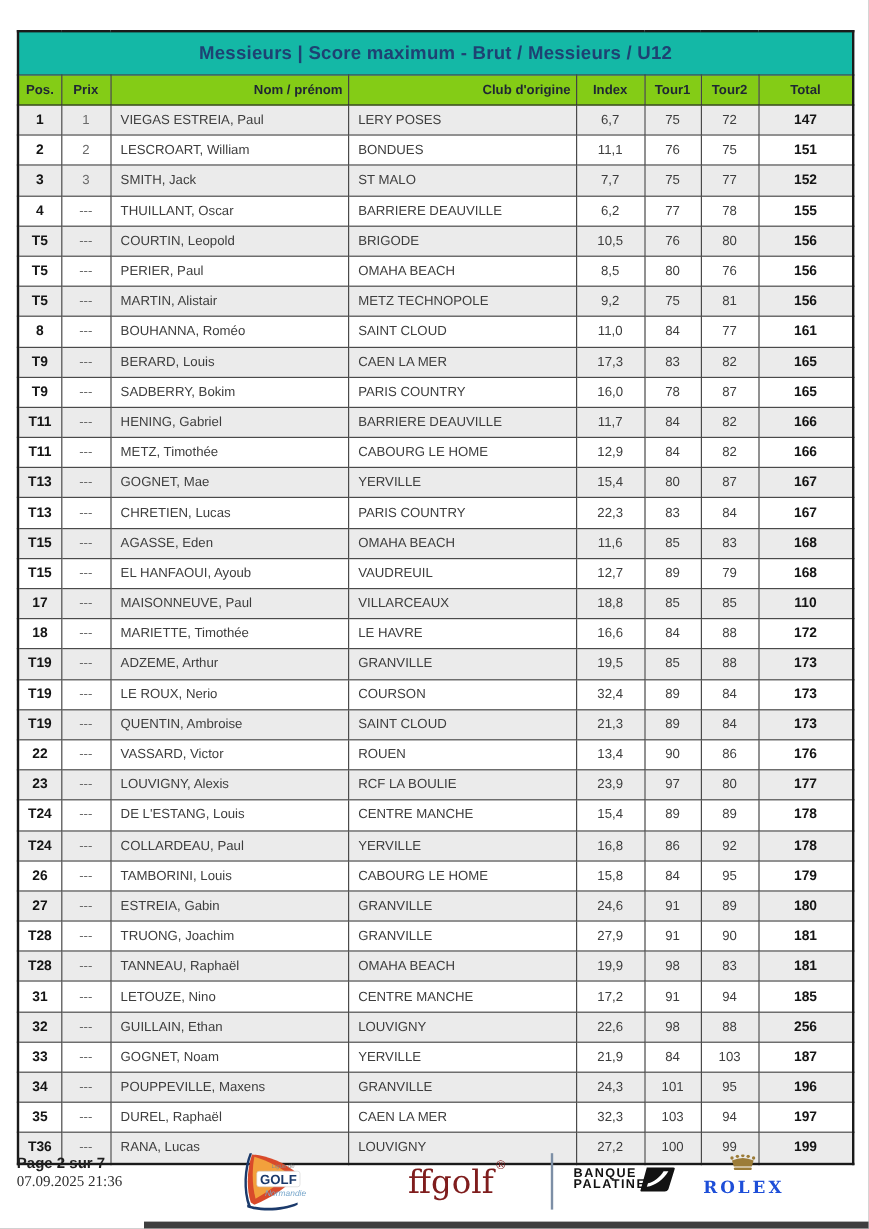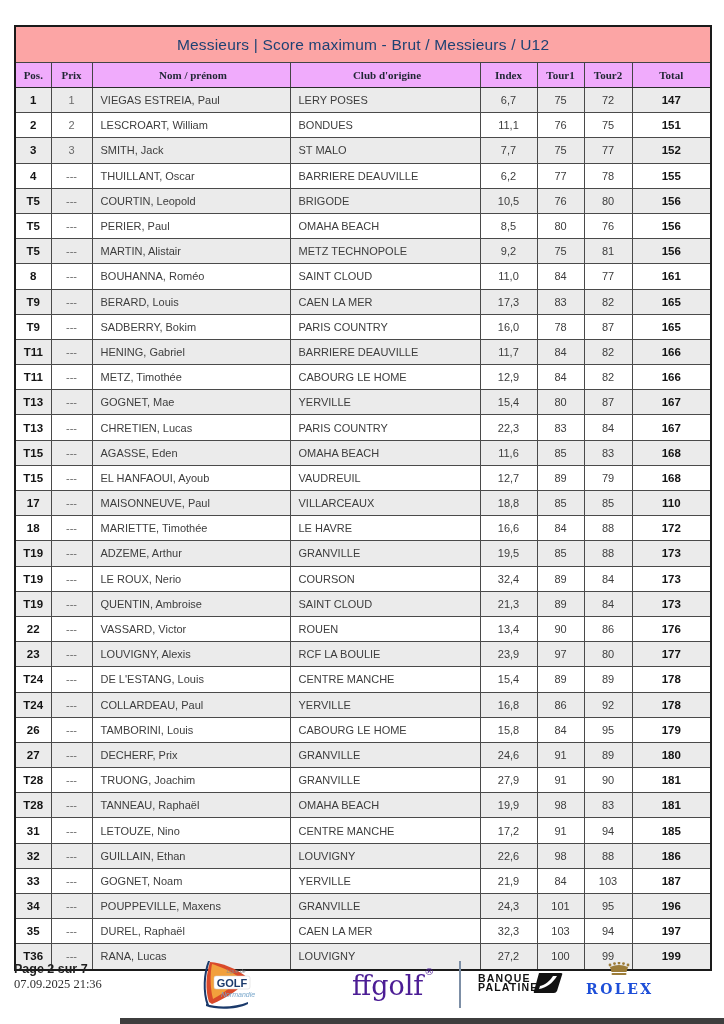--- a/index.html
+++ b/index.html
@@ -16,50 +16,49 @@
   }
   table.results col.c0{width:36px}
   table.results col.c1{width:41px}
   table.results col.c2{width:198px}
   table.results col.c3{width:190px}
   table.results col.c4{width:57px}
   table.results col.c5{width:47px}
   table.results col.c6{width:48px}
   table.results col.c7{width:79px}
   .title-cell{
-    background:#fca5a5;border-bottom:1px solid #444;
+    background:#14b8a6;border-bottom:1px solid #444;
     text-align:center;height:33px;
-    color:#1e4273;font-size:15.5px;font-weight:normal;letter-spacing:.2px;
+    color:#1e4273;font-size:15.5px;font-weight:bold;letter-spacing:.2px;
   }
   th.colhead{
-    background:#f0abfc;border:1px solid #444;border-bottom:1.5px solid #2a2a2a;
+    background:#84cc16;border:1px solid #444;border-bottom:1.5px solid #2a2a2a;
     height:24px;font-size:11px;color:#1f2633;font-weight:bold;
     padding:0 4px;
-    font-family:Liberation Serif, serif;
-  }
-  th.colhead.left{text-align:center;padding-left:8px;}
+  }
+  th.colhead.left{text-align:right;padding-left:8px;}
   td{
     border:1px solid #4a4a4a;height:24.2px;font-size:11px;color:#3d3d3d;
     padding:0 4px;white-space:nowrap;overflow:hidden;
   }
   tbody tr:nth-child(odd){background:#ebebeb;}
   tbody tr:nth-child(even){background:#ffffff;}
   td.col-0{text-align:center;font-weight:bold;color:#141414;font-size:11.5px;}
   td.col-1{text-align:center;color:#6a6a6a;}
   td.col-2,td.col-3{text-align:left;padding-left:8px;}
   td.col-4,td.col-5,td.col-6{text-align:center;}
   td.col-7{text-align:center;font-weight:bold;color:#141414;font-size:11.5px;}
   
   .page-info{position:absolute;left:14px;top:962px;line-height:15px;}
   .page-info .pg{font-weight:bold;font-size:12.5px;color:#1f1f1f;}
   .page-info .ts{font-size:12.5px;color:#2e2e2e;font-family:Liberation Serif, serif;}
   .logo-golfnorm{position:absolute;left:196px;top:960px;text-decoration:underline;}
   .logo-ffgolf{
-    position:absolute;left:352px;top:966px;
-    font-family:"DejaVu Serif", serif;font-size:27px;color:#4c1d95;
+    position:absolute;left:340px;top:966px;
+    font-family:"DejaVu Serif", serif;font-size:27px;color:#7f1d1d;
   }
   .logo-ffgolf sup{font-size:10px;vertical-align:20px;margin-left:1px;}
   .footer-divider{position:absolute;left:459px;top:961px;width:2px;height:47px;background:#7d8fa6;}
   .logo-palatine{position:absolute;left:478px;top:970px;display:flex;align-items:center;}
   .logo-palatine .txt{
     font-size:10.5px;font-weight:bold;color:#121212;letter-spacing:1.2px;
     line-height:9.5px;
   }
   .logo-palatine svg{margin-left:-6px;}
   .logo-rolex{position:absolute;left:586px;top:962px;width:66px;text-align:center;}
@@ -357,21 +356,21 @@
           <td class="col-2">TAMBORINI, Louis</td>
           <td class="col-3">CABOURG LE HOME</td>
           <td class="col-4">15,8</td>
           <td class="col-5">84</td>
           <td class="col-6">95</td>
           <td class="col-7">179</td>
         </tr>
         <tr>
           <td class="col-0">27</td>
           <td class="col-1">---</td>
-          <td class="col-2">DECHERF, Prix</td>
+          <td class="col-2">ESTREIA, Gabin</td>
           <td class="col-3">GRANVILLE</td>
           <td class="col-4">24,6</td>
           <td class="col-5">91</td>
           <td class="col-6">89</td>
           <td class="col-7">180</td>
         </tr>
         <tr>
           <td class="col-0">T28</td>
           <td class="col-1">---</td>
           <td class="col-2">TRUONG, Joachim</td>
@@ -402,21 +401,21 @@
           <td class="col-7">185</td>
         </tr>
         <tr>
           <td class="col-0">32</td>
           <td class="col-1">---</td>
           <td class="col-2">GUILLAIN, Ethan</td>
           <td class="col-3">LOUVIGNY</td>
           <td class="col-4">22,6</td>
           <td class="col-5">98</td>
           <td class="col-6">88</td>
-          <td class="col-7">186</td>
+          <td class="col-7">256</td>
         </tr>
         <tr>
           <td class="col-0">33</td>
           <td class="col-1">---</td>
           <td class="col-2">GOGNET, Noam</td>
           <td class="col-3">YERVILLE</td>
           <td class="col-4">21,9</td>
           <td class="col-5">84</td>
           <td class="col-6">103</td>
           <td class="col-7">187</td>

